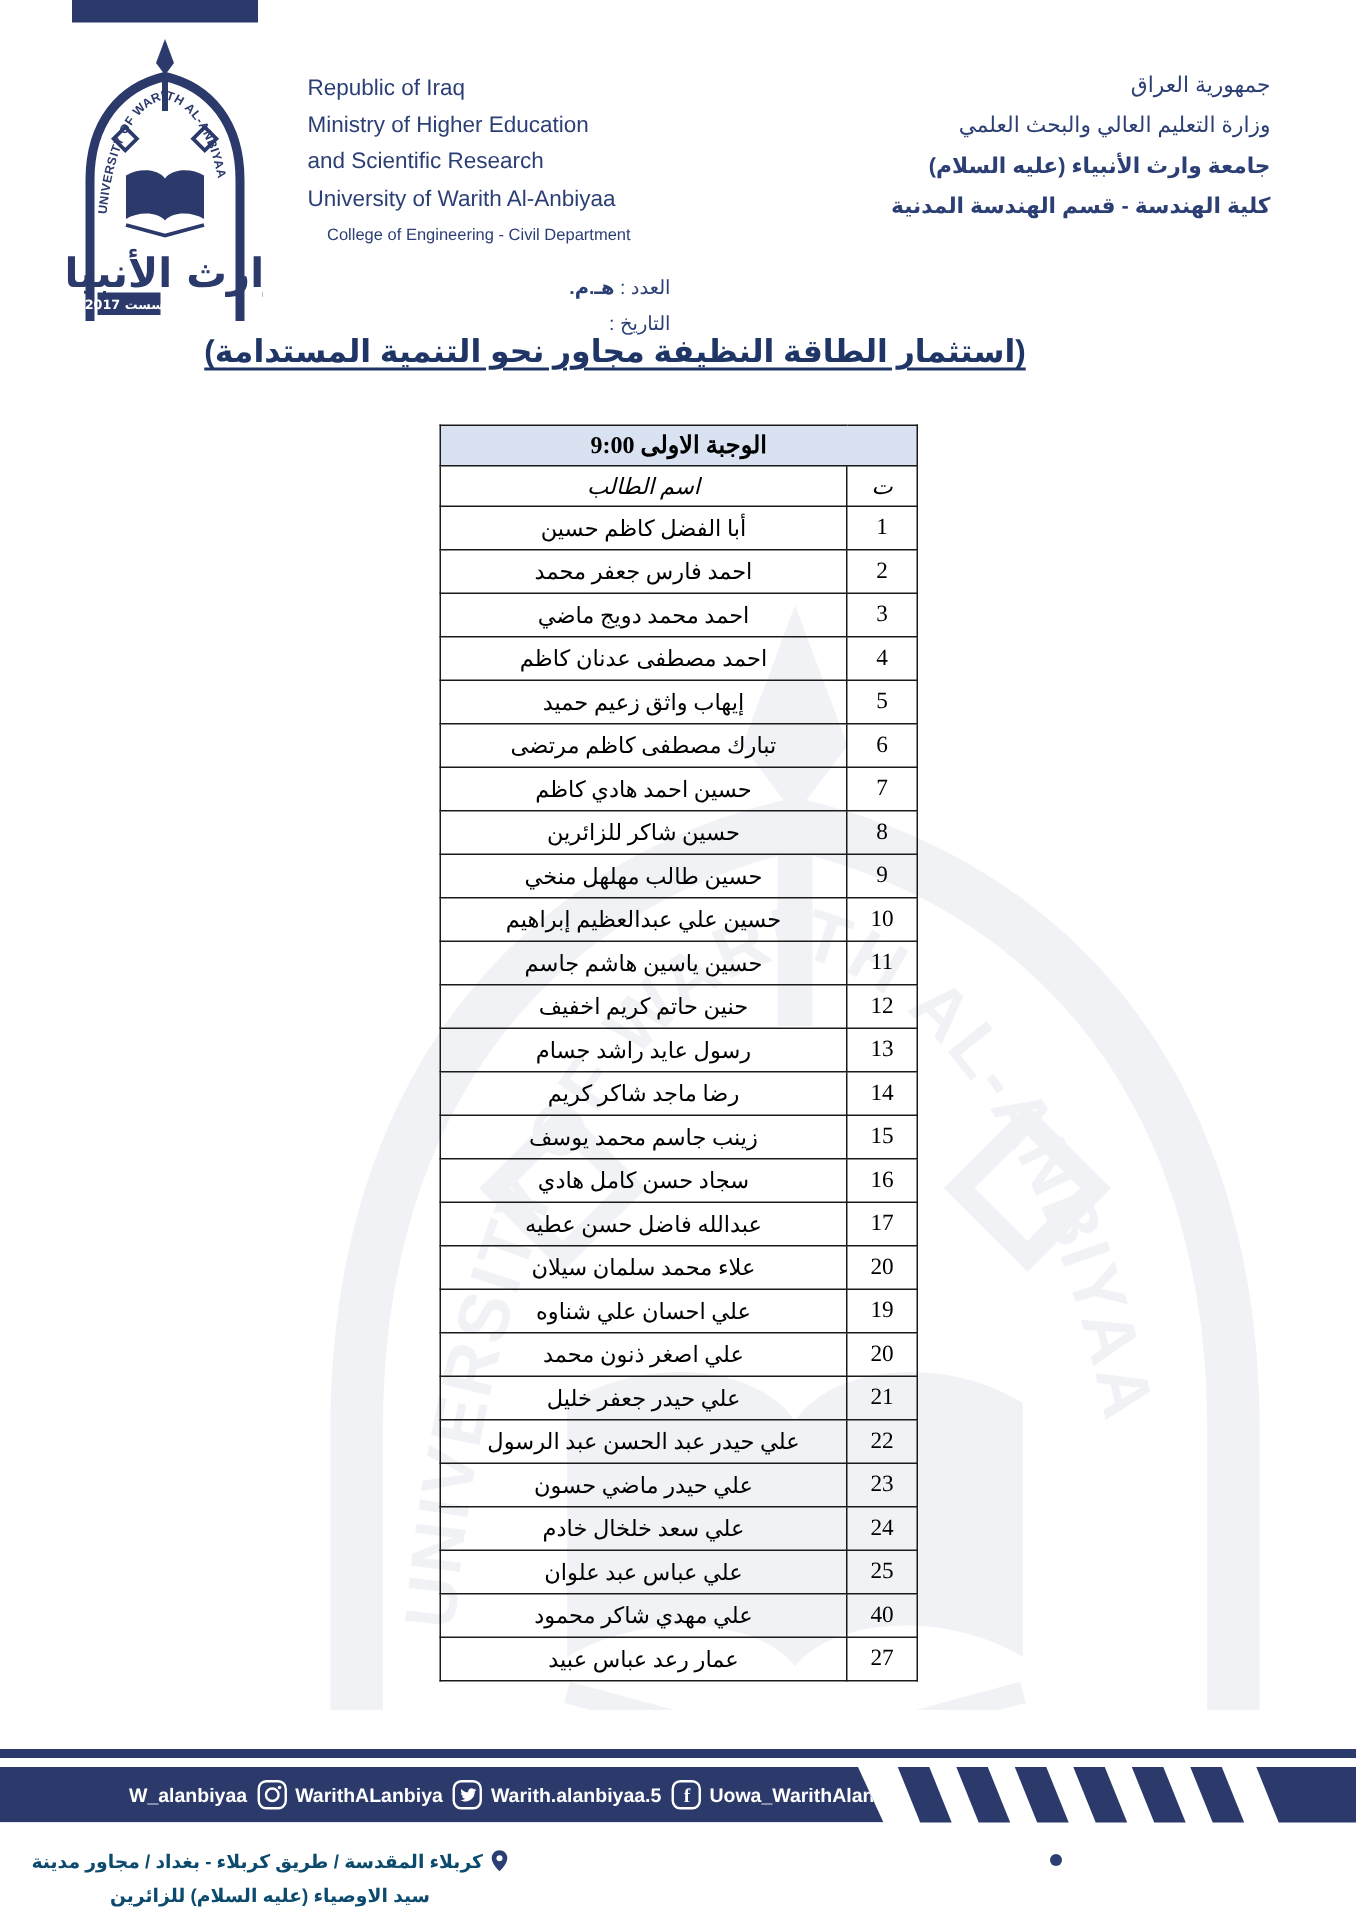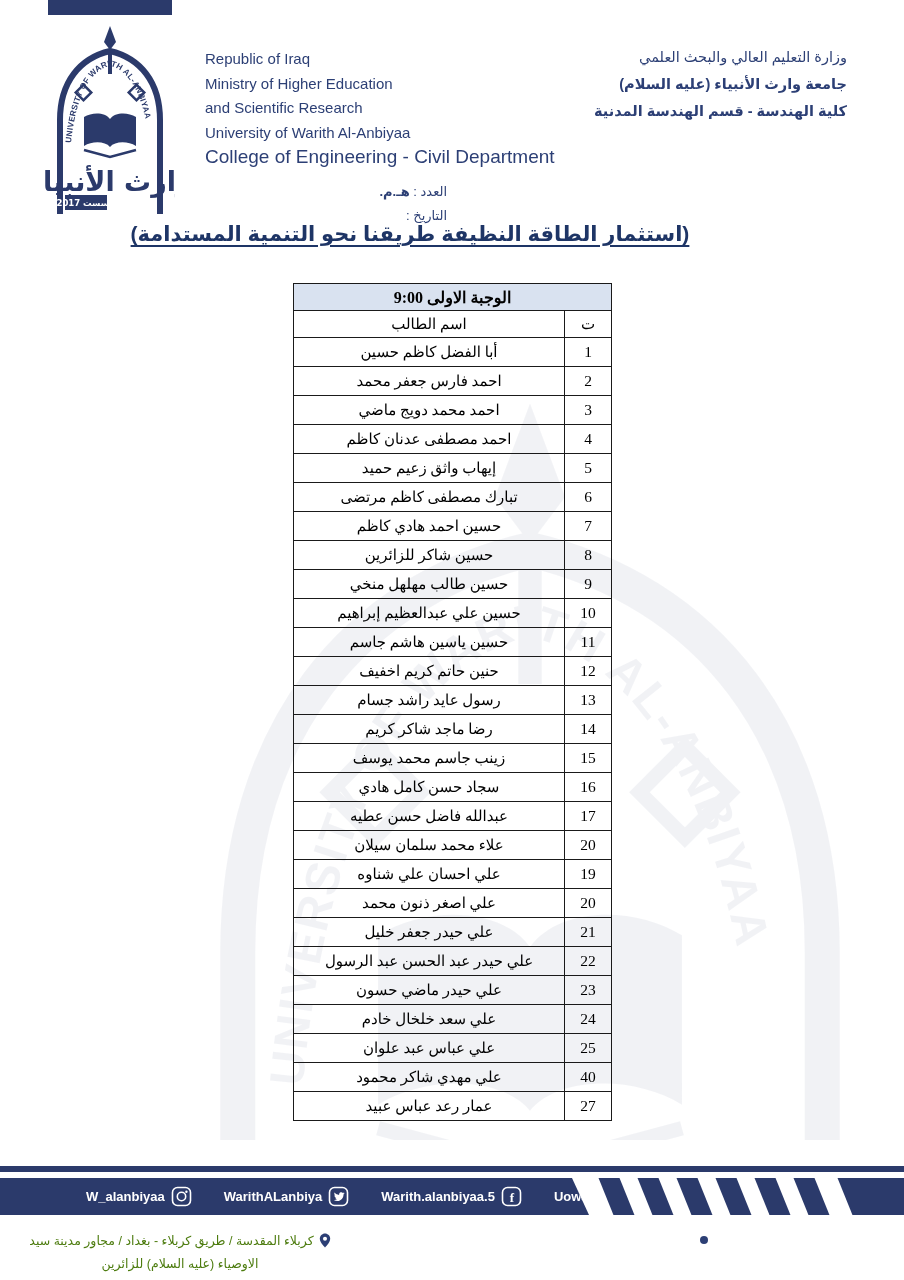--- a/index.html
+++ b/index.html
@@ -7,53 +7,53 @@
         font-family:"Liberation Sans","DejaVu Sans",sans-serif;}
 
   
   .watermark{position:absolute;left:150px;top:345px;opacity:0.06;pointer-events:none;}
 
   
   .top-tab{position:absolute;left:48px;top:0;width:124px;height:15px;background:#2b3a6b;}
   .logo{position:absolute;left:45px;top:16px;}
   .en-block{position:absolute;left:205px;top:47px;color:#2c3f75;font-size:15px;line-height:24.5px;}
   .en-bold{font-weight:400;}
-  .en-small{font-size:19px;}
+  .en-small{font-size:11px;margin-left:13px;}
   .ar-block{position:absolute;right:57px;top:44px;direction:rtl;text-align:right;
             color:#2c3f75;font-size:14.5px;line-height:27px;}
   .ar-bold{font-weight:700;}
   .issue{position:absolute;right:457px;top:180px;direction:rtl;
          color:#2c3f75;font-size:13px;line-height:24px;}
   .issue .num{font-weight:700;}
   .doc-title{position:absolute;left:0;top:222px;width:820px;text-align:center;direction:rtl;
              font-weight:700;font-size:21px;color:#1e3566;
              text-decoration:underline;text-underline-offset:4px;text-decoration-thickness:2px;}
 
   
   table.students{position:absolute;left:293px;top:283px;width:319px;border-collapse:collapse;
                  direction:rtl;color:#000;font-family:"Liberation Serif","DejaVu Serif",serif;}
   .students th,.students td{border:1px solid #1a1a1a;text-align:center;padding:0 4px;}
   .students .meal{background:#d9e2f0;font-size:16px;font-weight:700;height:26px;}
-  .students .subhead th{font-weight:400;font-size:15px;height:26px;}
+  .students .subhead th{font-weight:400;font-size:15px;height:26px;font-style:italic;}
   .students td{height:28px;font-size:15px;}
   .students .idx{width:38px;font-size:15.5px;}
 
   
   .footer-white{position:absolute;left:0;top:1140px;width:904px;height:140px;background:#fff;}
   .thin-line{position:absolute;left:0;top:1166px;width:904px;height:6px;background:#2b3a6b;}
   .social-strip{position:absolute;left:0;top:1178px;width:904px;height:37px;}
   .social-bar{position:absolute;left:0;top:0;height:37px;width:600px;background:#2b3a6b;
               clip-path:polygon(0 0,572px 0,589px 37px,0 37px);
-              display:flex;align-items:center;padding-left:86px;gap:32px;box-sizing:border-box;
+              display:flex;align-items:center;padding-left:86px;gap:5px;box-sizing:border-box;
               color:#fff;font-size:13px;font-weight:700;}
   .handle{display:flex;align-items:center;gap:6px;white-space:nowrap;}
   .stripe{position:absolute;top:0;height:37px;width:21px;background:#2b3a6b;transform:skewX(22deg);}
   .s1{left:606px}.s2{left:645px}.s3{left:684px}.s4{left:723px}.s5{left:762px}.s6{left:801px}
   .end-block{position:absolute;top:0;height:37px;left:845px;width:70px;background:#2b3a6b;transform:skewX(22deg);}
-  .footnote{direction:rtl;text-align:center;color:#4d7c0f;font-size:12.5px;line-height:20px;font-weight:400;}
+  .footnote{direction:rtl;text-align:center;color:#0c4a6e;font-size:12.5px;line-height:20px;font-weight:700;}
   .addr{position:absolute;left:15px;top:1231px;width:330px;}
   .accr{position:absolute;left:505px;top:1231px;width:392px;}
   .inl-ic{display:inline-block;vertical-align:-3px;margin-left:5px;}
   .dot-ic{display:inline-block;width:8px;height:8px;border-radius:50%;background:#2c3f75;
           vertical-align:1px;margin-left:6px;}
 </style>
 </head>
 <body>
 
 <svg width="0" height="0" style="position:absolute">
@@ -93,31 +93,32 @@
 
   <div class="en-block">
     <div class="en-bold">Republic of Iraq</div>
     <div>Ministry of Higher Education</div>
     <div>and Scientific Research</div>
     <div class="en-bold">University of Warith Al-Anbiyaa</div>
     <div class="en-bold en-small">College of Engineering - Civil Department</div>
   </div>
 
   <div class="ar-block">
+    <div>جمهورية العراق</div>
     <div>وزارة التعليم العالي والبحث العلمي</div>
     <div class="ar-bold">جامعة وارث الأنبياء (عليه السلام)</div>
     <div class="ar-bold">كلية الهندسة - قسم الهندسة المدنية</div>
   </div>
 
   <div class="issue">
     <div><span>العدد : </span><span class="num">هـ.م.</span></div>
     <div>التاريخ :</div>
   </div>
 
-  <div class="doc-title">(استثمار الطاقة النظيفة طريقنا نحو التنمية المستدامة)</div>
+  <div class="doc-title">(استثمار الطاقة النظيفة مجاور نحو التنمية المستدامة)</div>
 
   <table class="students">
     <thead>
       <tr>
         <th colspan="2" class="meal">الوجبة الاولى 9:00</th>
       </tr>
       <tr class="subhead">
         <th class="idx">ت</th>
         <th>اسم الطالب</th>
       </tr>

